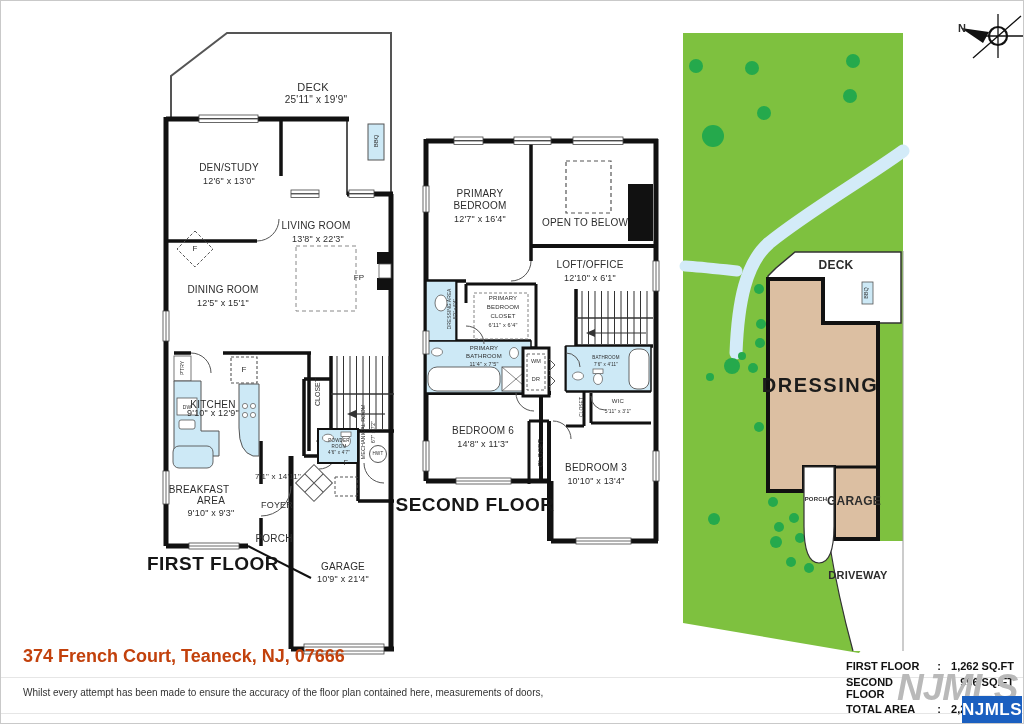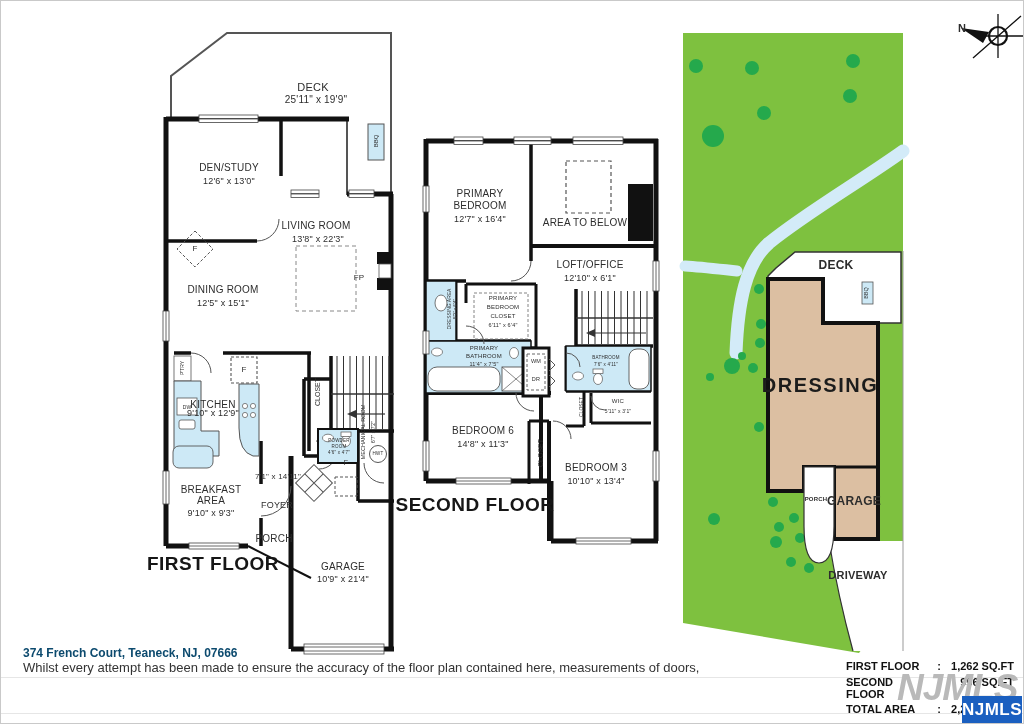--- a/index.html
+++ b/index.html
@@ -18,23 +18,23 @@
   .s9{font-size:9px;}
   .s8{font-size:8px;}
   .s7{font-size:7px;}
   .s6{font-size:6px;}
   .s55{font-size:5.5px;}
   .s5{font-size:5px;}
   .s45{font-size:4.5px;}
   .bold{font-weight:bold;}
   .residence-lbl{font-size:20px;font-weight:bold;letter-spacing:1.5px;color:#1c1c1c;}
   .footer-left{position:absolute;left:22px;top:645px;}
-  .addr{font-size:12px;font-weight:bold;color:#0c4a6e;}
+  .addr{font-size:18px;font-weight:bold;color:#c2410c;}
   .total{font-size:10.5px;font-weight:bold;color:#111;margin-top:3px;}
-  .disc{font-size:13px;color:#333;margin-top:0;line-height:1.22;}
+  .disc{font-size:10px;color:#333;margin-top:20px;line-height:1.22;}
   .sep{position:absolute;left:0;width:1024px;height:1px;background:#e6e6e6;}
   .areas{position:absolute;left:845px;top:659px;width:168px;font-size:11px;
          font-weight:bold;color:#111;}
   .arow{display:flex;margin-bottom:3.5px;}
   .alabel{width:86px;text-align:left;}
   .acolon{width:14px;text-align:center;}
   .avalue{flex:1;text-align:right;}
   .watermark{position:absolute;left:896px;top:666px;font-size:37px;font-weight:bold;
              font-style:italic;color:#b9b9b9;letter-spacing:-1px;z-index:2;}
   .logo{position:absolute;left:961px;top:695px;width:60px;height:27px;background:#1a5fc0;
@@ -289,33 +289,33 @@
   <div class="vlbl s7" style="left:316px;top:391px;">CLOSET</div>
   <div class="vlbl s55" style="left:363px;top:431px;">MECHANICAL ROOM</div>
   <div class="vlbl s5" style="left:372px;top:431px;">6'7" x 7'2"</div>
   <div class="lbl s45" style="left:338px;top:440px;">POWDER</div>
   <div class="lbl s45" style="left:338px;top:446px;">ROOM</div>
   <div class="lbl s45" style="left:338px;top:452px;">4'6" x 4'7"</div>
   <div class="lbl s45" style="left:377px;top:453px;">HWT</div>
   <div class="lbl s9" style="left:276px;top:465px;margin-top:39px;">FOYER</div>
   <div class="lbl s8" style="left:277px;top:476px;">7'1" x 14'11"</div>
   <div class="lbl s7" style="left:345px;top:461px;">F</div>
-  <div class="lbl s10" style="left:210px;top:489px;">BREAKFAST</div>
+  <div class="lbl s10" style="left:198px;top:489px;">BREAKFAST</div>
   <div class="lbl s10" style="left:210px;top:500px;">AREA</div>
   <div class="lbl s9" style="left:210px;top:512px;">9'10" x 9'3"</div>
   <div class="lbl s10" style="left:273px;top:538px;">PORCH</div>
   <div class="lbl s10" style="left:342px;top:566px;">GARAGE</div>
   <div class="lbl s9" style="left:342px;top:578px;">10'9" x 21'4"</div>
   <div class="vlbl s6" style="left:375px;top:140px;">BBQ</div>
   <div class="lbl s19" style="left:212px;top:562px;">FIRST FLOOR</div>
 
   <div class="lbl s10" style="left:479px;top:193px;">PRIMARY</div>
   <div class="lbl s10" style="left:479px;top:205px;">BEDROOM</div>
   <div class="lbl s9" style="left:479px;top:218px;">12'7" x 16'4"</div>
-  <div class="lbl s10" style="left:584px;top:222px;">AREA TO BELOW</div>
+  <div class="lbl s10" style="left:584px;top:222px;">OPEN TO BELOW</div>
   <div class="lbl s10" style="left:589px;top:264px;">LOFT/OFFICE</div>
   <div class="lbl s9" style="left:589px;top:277px;">12'10" x 6'1"</div>
   <div class="vlbl s5" style="left:448px;top:308px;">DRESSING AREA</div>
   <div class="vlbl s45" style="left:455px;top:308px;">5'3" x 6'4"</div>
   <div class="lbl s6" style="left:502px;top:297px;">PRIMARY</div>
   <div class="lbl s6" style="left:502px;top:306px;">BEDROOM</div>
   <div class="lbl s6" style="left:502px;top:315px;">CLOSET</div>
   <div class="lbl s55" style="left:502px;top:325px;">6'11" x 6'4"</div>
   <div class="lbl s6" style="left:483px;top:347px;">PRIMARY</div>
   <div class="lbl s6" style="left:483px;top:355px;">BATHROOM</div>

